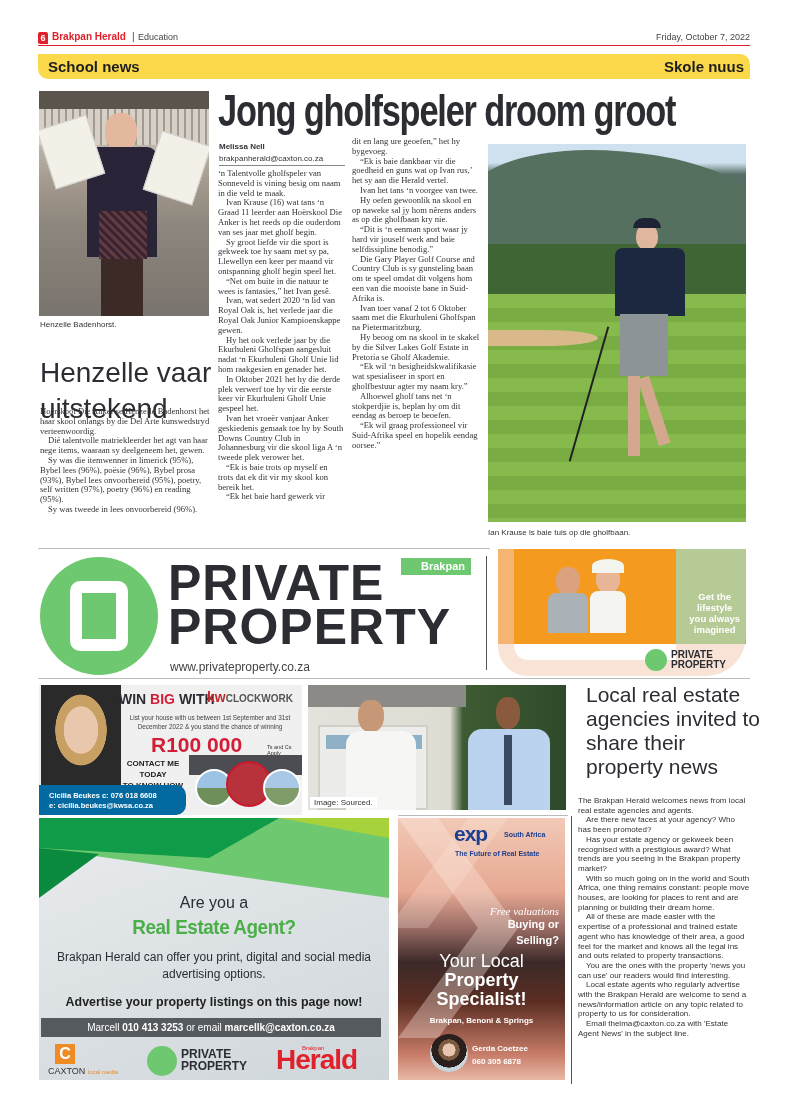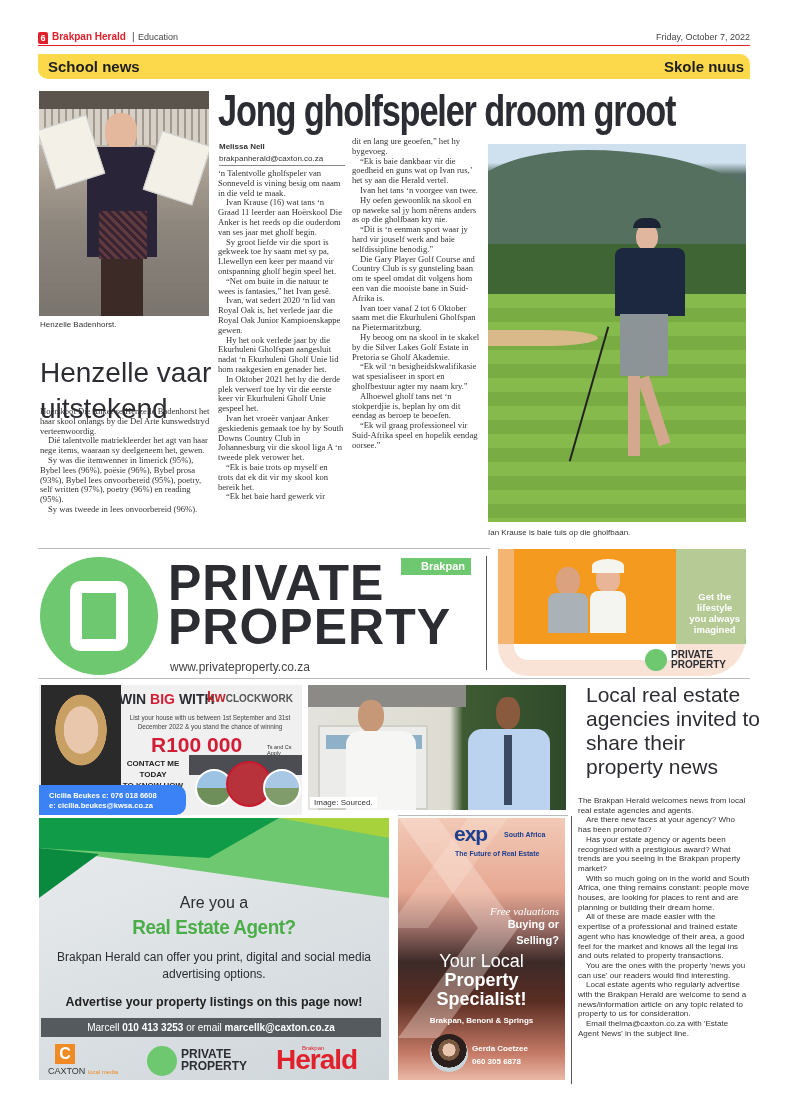--- a/index.html
+++ b/index.html
@@ -58,21 +58,21 @@
   .kw-win b { color: #d21d36; }
   .kw-brand { left: 168px; top: 4px; font: bold 10px "Liberation Sans", sans-serif; color: #555; }
   .kw-brand b { color: #c1272d; font-size: 14px; }
   .kw-sub { left: 82px; top: 29px; width: 178px; font: 6.4px "Liberation Sans", sans-serif; color: #444; text-align: center; line-height: 8.5px; }
   .kw-amount { left: 112px; top: 48px; font: bold 21px "Liberation Sans", sans-serif; color: #d21d36; }
   .kw-ts { left: 228px; top: 59px; font: 5.5px "Liberation Sans", sans-serif; color: #333; }
   .kw-contact { left: 81px; top: 73px; width: 66px; font: bold 8px "Liberation Sans", sans-serif; line-height: 11px; color: #222; text-align: center; }
   .kw-dark { left: 150px; top: 70px; width: 113px; height: 20px; background: #4b4d52; }
   .kw-circles { left: 152px; top: 76px; width: 108px; height: 52px; }
   .kw-circles span { position: absolute; top: 8px; width: 38px; height: 38px; border-radius: 50%; border: 2px solid #fff; }
-  .kw-bar { left: 0; top: 100px; width: 147px; height: 30px; background: #3b82f6; border-radius: 0 10px 10px 0; color: #fff; font: bold 7.5px "Liberation Sans", sans-serif; padding: 6px 0 0 10px; line-height: 10px; }
+  .kw-bar { left: 0; top: 100px; width: 147px; height: 30px; background: #0369a1; border-radius: 0 10px 10px 0; color: #fff; font: bold 7.5px "Liberation Sans", sans-serif; padding: 6px 0 0 10px; line-height: 10px; }
 
   
   .hs { left: 308px; top: 685px; width: 258px; height: 125px; overflow: hidden;
     background: linear-gradient(90deg,#e3e2dc 0%,#dedcd2 55%,#3f5b33 60%,#2f4a2a 100%); }
   .hs-caption { left: 2px; bottom: 2px; background: #fff; padding: 1px 4px; font: 8px "Liberation Sans", sans-serif; color: #333; }
 
   
   .lre-title { left: 578px; top: 683px; width: 175px; font: 21px "Liberation Sans", sans-serif; line-height: 24px; color: #2b2d33; margin-left: 8px; }
   .lre-body { left: 578px; top: 796px; width: 172px; font: 8px "Liberation Sans", sans-serif; line-height: 9.7px; color: #333; }
   .lre-body p { text-indent: 8px; }
@@ -261,21 +261,21 @@
   <div class="abs" style="left:160px;top:44px;width:82px;height:81px;background:#bcd3ef;border-radius:14px 14px 0 0"></div>
   <div class="abs" style="left:196px;top:50px;width:8px;height:70px;background:#3b4a63"></div>
   <div class="abs hs-caption">Image: Sourced.</div>
 </div>
 
 <div class="abs lre-title">Local real estate agencies invited to share their property news</div>
 <div class="abs lre-vline"></div>
 <div class="abs lre-body">
   <p class="first">The Brakpan Herald welcomes news from local real estate agencies and agents.</p>
   <p>Are there new faces at your agency? Who has been promoted?</p>
-  <p>Has your estate agency or agents been recognised with a prestigious award? What trends are you seeing in the Brakpan property market?</p>
+  <p>Has your estate agency or gekweek been recognised with a prestigious award? What trends are you seeing in the Brakpan property market?</p>
   <p>With so much going on in the world and South Africa, one thing remains constant: people move houses, are looking for places to rent and are planning or building their dream home.</p>
   <p>All of these are made easier with the expertise of a professional and trained estate agent who has knowledge of their area, a good feel for the market and knows all the legal ins and outs related to property transactions.</p>
   <p>You are the ones with the property 'news you can use' our readers would find interesting.</p>
   <p>Local estate agents who regularly advertise with the Brakpan Herald are welcome to send a news/information article on any topic related to property to us for consideration.</p>
   <p>Email thelma@caxton.co.za with 'Estate Agent News' in the subject line.</p>
 </div>
 
 <div class="abs pp-rule" style="left:398px;top:815px;width:170px"></div>
 <div class="abs ag">
   <svg class="abs ag-stripes" viewBox="0 0 350 80" preserveAspectRatio="none">

